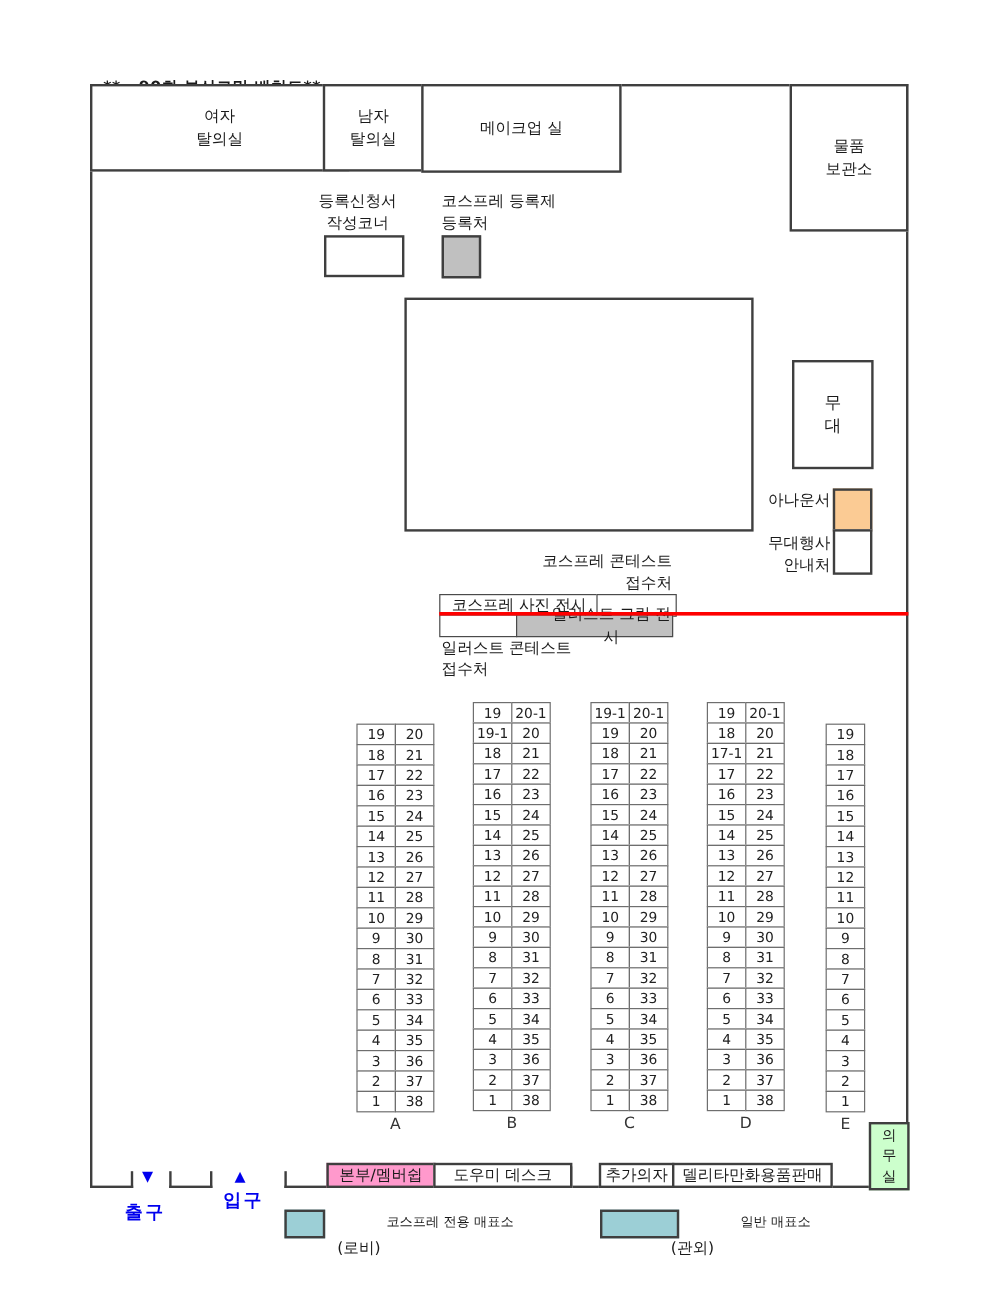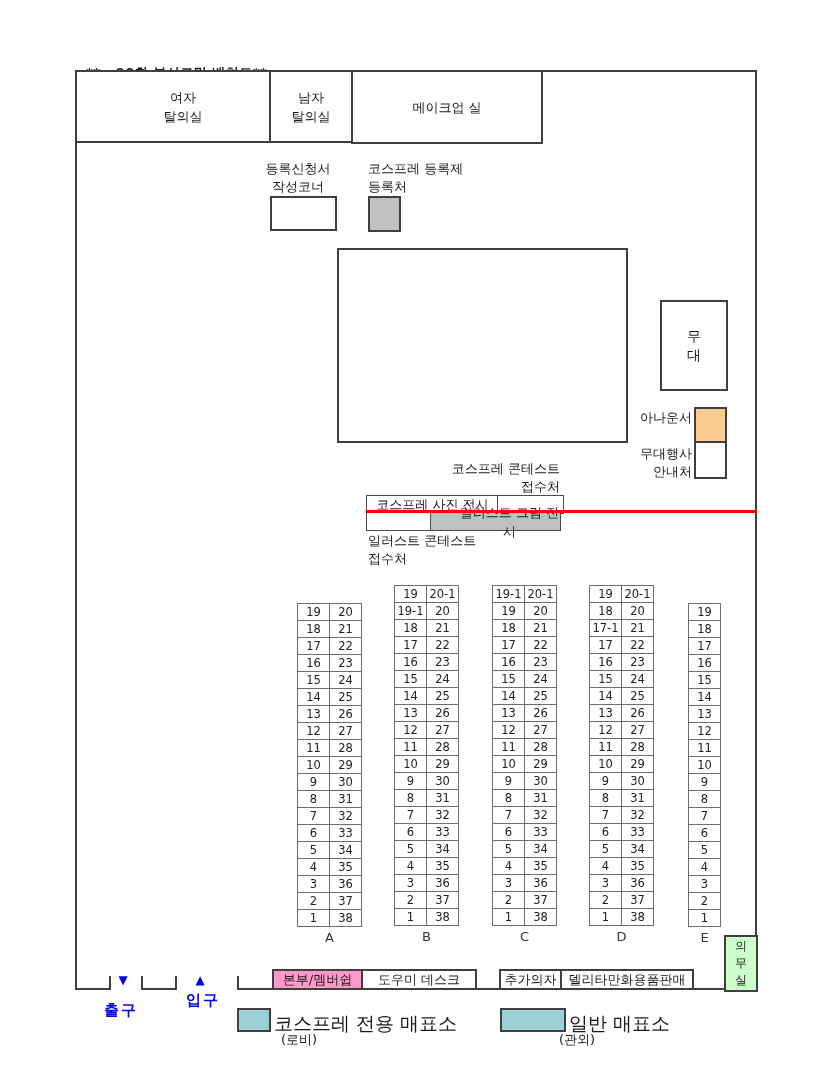--- a/index.html
+++ b/index.html
@@ -24,21 +24,21 @@
   .redline{position:absolute;background:#ff0000;z-index:10;}
   
   .col{position:absolute;margin-left:26px;}
   .seatrow{display:flex;}
   .seatrow + .seatrow{margin-top:-1px;}
   .seat{width:33px;height:18px;box-sizing:border-box;border:1px solid #6e6e6e;background:#fff;
         display:flex;align-items:center;justify-content:center;font-size:11.5px;color:#222;}
   .seat + .seat{margin-left:-1px;}
   .collabel{text-align:center;font-size:13px;color:#333;margin-top:3px;}
   .stagebox{flex-direction:column;justify-content:space-evenly;font-size:14px;}
-  .legendtxt{position:absolute;font-size:19px;}
+  .legendtxt{position:absolute;font-size:11px;margin-left:48px;}
   .legendsub{position:absolute;font-size:13px;}
 </style>
 </head>
 <body>
 
 <div class="page">
 
   <div class="title" style="left:86px;top:36px;">**   90회 부산코믹 배치도**</div>
 
   <div class="wall" style="left:75px;top:70px;width:682px;height:2px;"></div>
@@ -51,21 +51,23 @@
   <div class="wall" style="left:141px;top:988px;width:36px;height:2px;"></div>
   <div class="wall" style="left:175px;top:976px;width:2px;height:14px;"></div>
   <div class="wall" style="left:237px;top:976px;width:2px;height:14px;"></div>
   <div class="wall" style="left:237px;top:988px;width:520px;height:2px;"></div>
   <div class="wall" style="left:475px;top:972px;width:2px;height:18px;"></div>
 
   <div class="box" style="left:75px;top:70px;width:216px;height:73px;">여자
 탈의실</div>
   <div class="box" style="left:269px;top:70px;width:84px;height:73px;">남자
 탈의실</div>
-  <div class="box" style="left:351px;top:70px;width:192px;height:74px;">메이크업 실</div>
+  <div class="box" style="left:351px;top:70px;width:167px;height:74px;">메이크업 실</div>
+  <div class="box" style="left:658px;top:70px;width:99px;height:123px;">물품
+보관소</div>
 
   <div class="lbl center" style="left:256px;top:160px;width:84px;">등록신청서
 작성코너</div>
   <div class="box" style="left:270px;top:196px;width:67px;height:35px;"></div>
   <div class="lbl" style="left:368px;top:160px;width:120px;">코스프레 등록제
 등록처</div>
   <div class="box gray" style="left:368px;top:196px;width:33px;height:36px;"></div>
 
   <div class="box" style="left:337px;top:248px;width:291px;height:195px;"></div>
 

